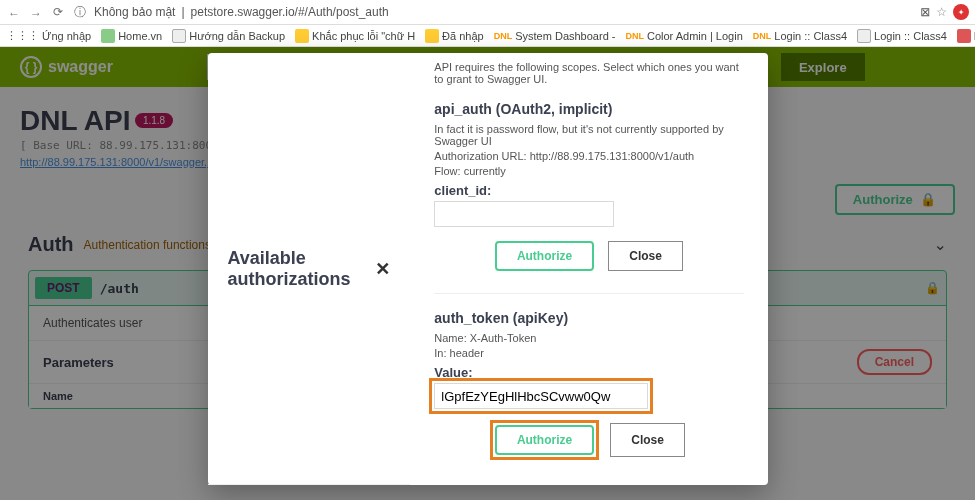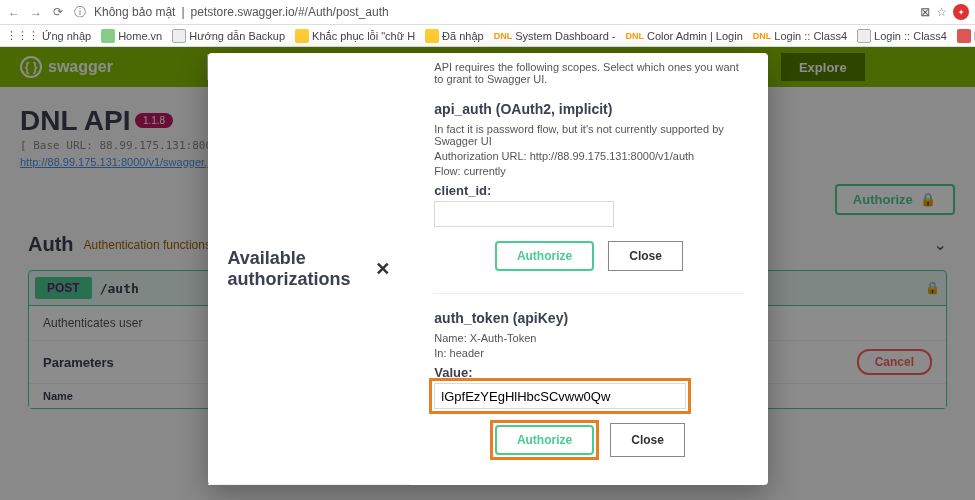--- a/index.html
+++ b/index.html
@@ -54,21 +54,21 @@
 .modal-close{margin-left:auto;font-size:18px;font-weight:bold;cursor:pointer;color:#333}
 .modal-body{padding:4px 24px 16px;overflow-y:auto;font-size:12px;color:#555;position:relative}
 .modal-body::-webkit-scrollbar{width:14px}
 .modal-body::-webkit-scrollbar-thumb{background:#ccc;border:3px solid #fff;border-radius:8px}
 .scopes-txt{font-size:11px;padding:4px 0 10px}
 .auth-block{padding:6px 0 12px}
 .auth-name{font-size:14px;font-weight:bold;color:#3b4151;margin-bottom:6px}
 .auth-line{font-size:11px;margin:3px 0}
 .auth-label{font-size:13px;font-weight:bold;color:#3b4151;margin-top:6px;margin-bottom:3px}
 .auth-input{width:180px;height:26px;border:1px solid #d9d9d9;padding:0 6px;font-size:12px}
-.auth-input.wide{width:252px;font-size:13px}
+.auth-input.wide{width:214px;font-size:13px}
 .btn-row{display:flex;justify-content:center;gap:14px;margin-top:14px}
 .btn-auth{border:2px solid #49cc90;background:#fff;color:#49cc90;padding:6px 20px;font-size:12px;font-weight:bold;border-radius:4px;cursor:pointer}
 .btn-close{border:1px solid #888;background:#fff;color:#333;padding:6px 20px;font-size:12px;font-weight:bold;border-radius:0;cursor:pointer}
 .hr{border:none;border-top:1px solid #eee;margin:10px 0}
 .highlight{outline:3px solid #e67e22;outline-offset:2px}
 .highlight-wrap{display:inline-block;outline:3px solid #e67e22;padding:2px}
 </style>
 </head>
 <body>
 

